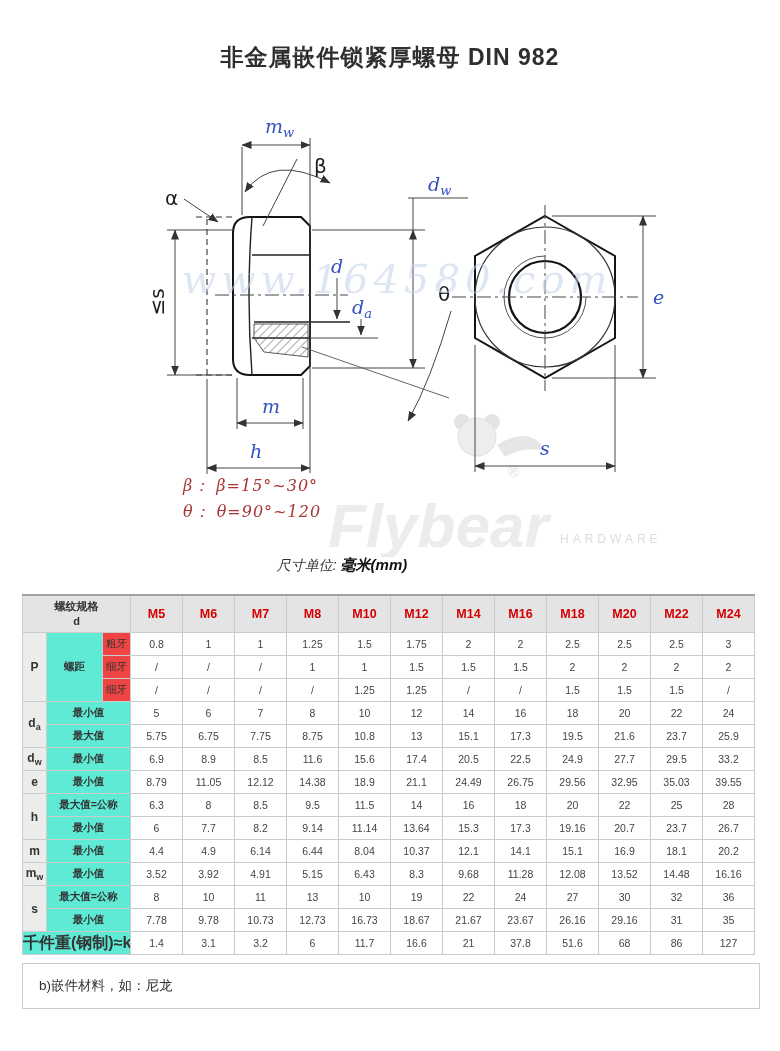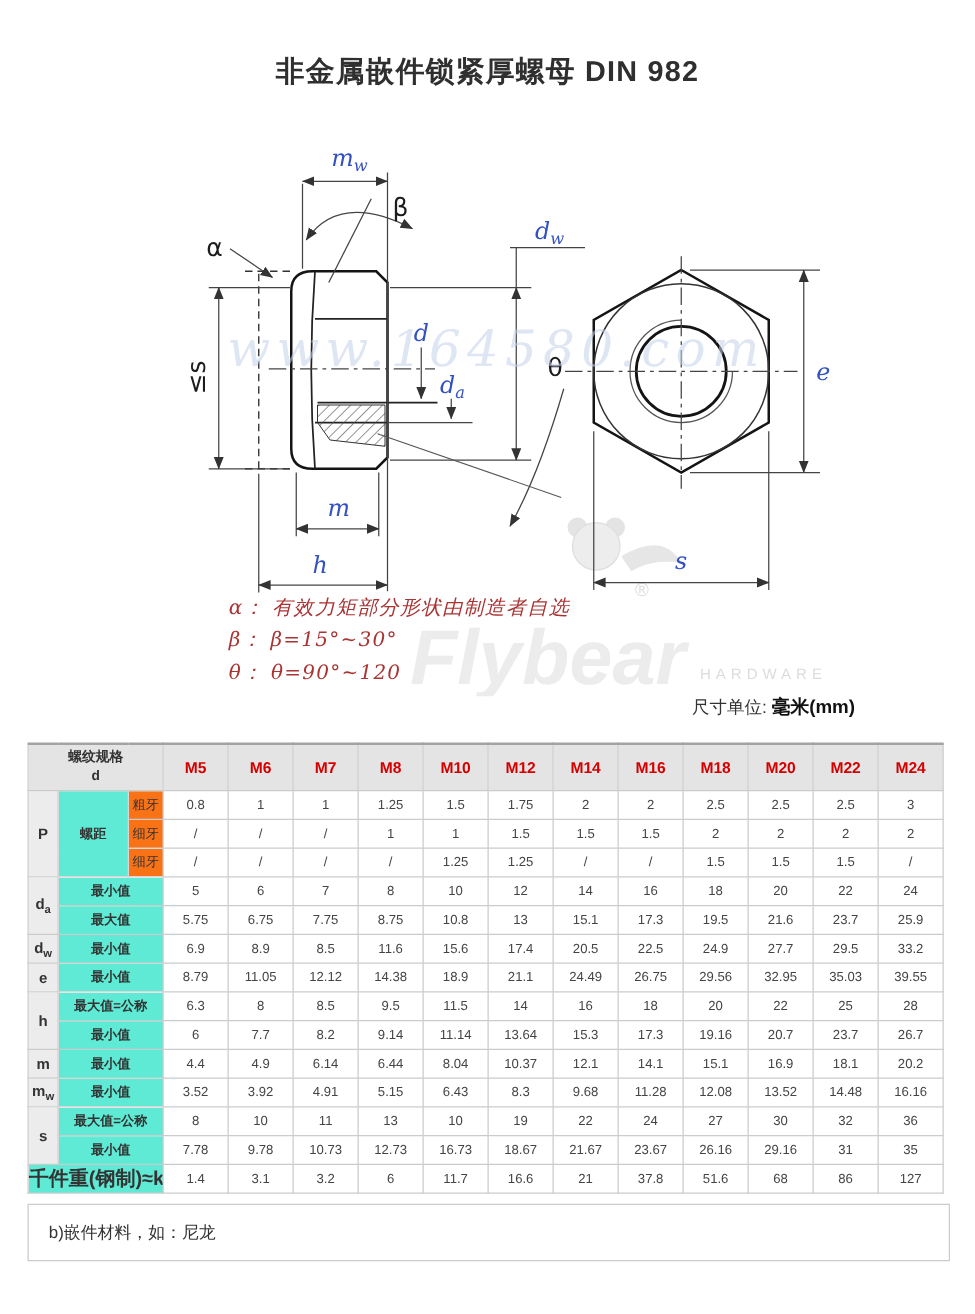--- a/index.html
+++ b/index.html
@@ -4,35 +4,35 @@
 <style>
   html,body{margin:0;padding:0;background:#fff;}
   .page{position:relative;width:780px;height:1051px;background:#fff;overflow:hidden;
         font-family:"Liberation Sans","DejaVu Sans",sans-serif;}
   .title{position:absolute;top:42px;left:0;width:780px;text-align:center;margin:0;
          font-size:23px;font-weight:bold;color:#2f2f2f;letter-spacing:1px;}
   .drawing{position:absolute;top:95px;left:0;width:780px;height:462px;}
   .red-notes{position:absolute;left:183px;top:378px;color:#a93434;
              font-family:"DejaVu Serif","Liberation Serif",serif;font-style:italic;
              font-size:16px;line-height:26px;letter-spacing:1px;}
-  .unit-line{position:absolute;top:556px;left:0;width:684px;text-align:right;
-             font-size:14px;color:#333;}
+  .unit-line{position:absolute;top:556px;left:0;width:684px;text-align:center;
+             font-size:14px;color:#333;font-style:italic;}
   .unit-line .unit-value{font-weight:bold;color:#111;font-size:15px;}
   .spec-table{position:absolute;top:594px;left:22px;width:720px;border-collapse:collapse;
               table-layout:fixed;border:1px solid #b9b9b9;border-top:2px solid #a3a3a3;}
   .spec-table th,.spec-table td{border:1px solid #cbcbcb;text-align:center;vertical-align:middle;
               padding:0;height:22px;overflow:hidden;white-space:nowrap;}
   .spec-table thead th{background:#e4e4e4;height:36px;}
   .th-spec{font-size:11px;font-weight:bold;color:#333;line-height:15px;}
   .th-size{color:#d40000;font-weight:bold;font-size:12.5px;}
   .c-group{background:#ececec;font-weight:bold;font-size:12px;color:#333;}
   .c-group sub{font-size:9px;}
   .c-label{background:#5eead4;font-weight:bold;font-size:10.5px;color:#333;}
   .c-label.small{font-size:16px;}
-  .c-sub{background:#f97316;font-size:10.5px;color:#333;}
+  .c-sub{background:#ef4444;font-size:10.5px;color:#333;}
   .c-val{background:#ffffff;font-size:10.5px;color:#444;}
   .notes-box{position:absolute;top:963px;left:22px;width:704px;border:1px solid #ccc;
              padding:10px 16px;font-size:13.5px;color:#333;line-height:24px;background:#fff;}
   .blue-lab{fill:#3351c1;font-family:"DejaVu Serif","Liberation Serif",serif;
             font-style:italic;font-size:19px;}
   .blk-lab{fill:#1c1c1c;font-family:"DejaVu Sans","Liberation Sans",sans-serif;font-size:20px;}
   .o2{stroke:#141414;stroke-width:2;fill:none;}
   .o1{stroke:#222;stroke-width:1.4;fill:none;}
   .dim{stroke:#444;stroke-width:1;fill:none;}
   .dash{stroke:#333;stroke-width:1.1;stroke-dasharray:6 4;fill:none;}
@@ -142,21 +142,20 @@
 
         <text x="438" y="206" class="blk-lab" font-size="22">θ</text>
         <path d="M451 216 Q431 285 408 326" class="dim" marker-end="url(#arr)"></path>
         <line x1="302" y1="252" x2="449" y2="303" stroke="#555" stroke-width="0.9"></line>
       </g>
 
       <text x="182" y="198" font-size="40" font-style="italic" letter-spacing="5" fill="#c3d2e8" opacity="0.55" font-family="DejaVu Serif, serif">www.164580.com</text>
     </svg>
 
     <div class="red-notes">
-      <div>α： 有效力矩部分形状由制造者自选</div>
       <div>β： β=15°~30°</div>
       <div>θ： θ=90°~120</div>
     </div>
   </div>
 
   <div class="unit-line">
     <span>尺寸单位: </span><span class="unit-value">毫米(mm)</span>
   </div>
 
   <table class="spec-table" id="spec-table">

